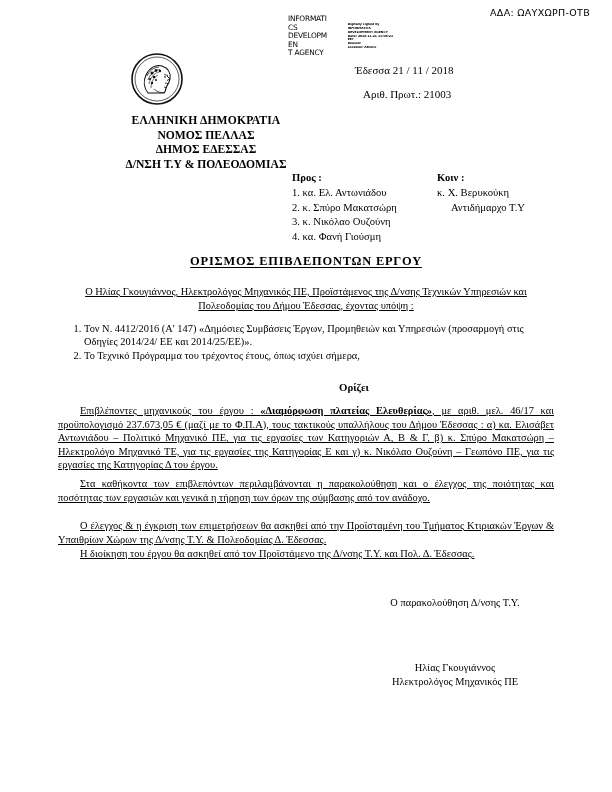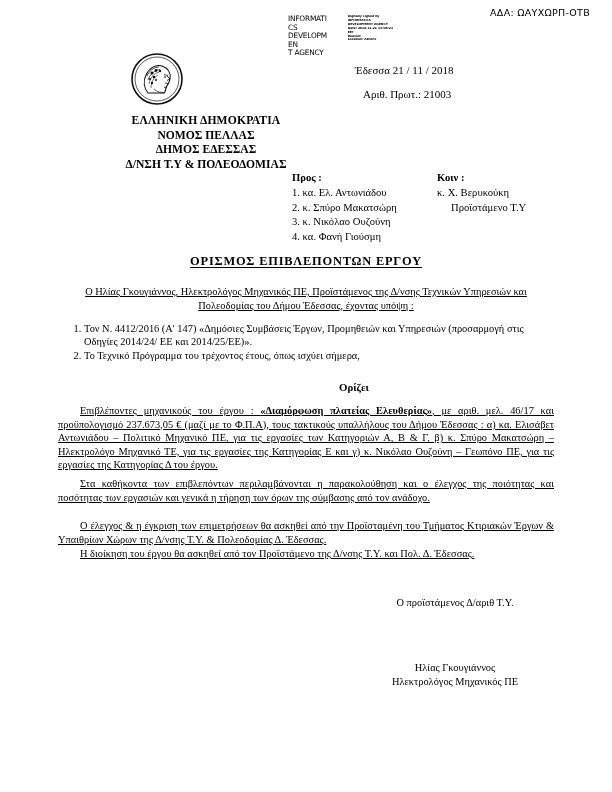--- a/index.html
+++ b/index.html
@@ -36,21 +36,21 @@
   }
 
   
   .sig-stamp {
     position: absolute;
     top: 15px;
     left: 288px;
     width: 105px;
     display: flex;
     gap: 20px;
-    align-items: flex-start;
+    align-items: center;
   }
   .sig-stamp .big {
     font-family: "DejaVu Sans", sans-serif;
     font-size: 7.4px;
     line-height: 8.6px;
     letter-spacing: -0.2px;
     width: 52px;
     word-break: break-all;
   }
   .sig-stamp .small {
@@ -285,21 +285,21 @@
       <ol>
         <li>1. κα. Ελ. Αντωνιάδου</li>
         <li>2. κ. Σπύρο Μακατσώρη</li>
         <li>3. κ. Νικόλαο Ουζούνη</li>
         <li>4. κα. Φανή Γιούσμη</li>
       </ol>
     </div>
     <div class="col-koin">
       <div class="hdr">Κοιν :</div>
       <div>κ. Χ. Βερυκούκη</div>
-      <div class="koin-line2">Προϊστάμενο Τ.Υ</div>
+      <div class="koin-line2">Αντιδήμαρχο Τ.Υ</div>
     </div>
   </div>
 
   <div class="doc-title">
     <span>ΟΡΙΣΜΟΣ ΕΠΙΒΛΕΠΟΝΤΩΝ ΕΡΓΟΥ</span>
   </div>
 
   <div class="body-block intro">
     <p class="noindent">Ο Ηλίας Γκουγιάννος, Ηλεκτρολόγος Μηχανικός ΠΕ, Προϊστάμενος της Δ/νσης Τεχνικών Υπηρεσιών και Πολεοδομίας του Δήμου Έδεσσας, έχοντας υπόψη :</p>
   </div>
@@ -323,21 +323,21 @@
 
   <div class="body-block para-check">
     <p>Ο έλεγχος &amp; η έγκριση των επιμετρήσεων θα ασκηθεί από την Προϊσταμένη του Τμήματος Κτιριακών Έργων &amp; Υπαιθρίων Χώρων της Δ/νσης Τ.Υ. &amp; Πολεοδομίας Δ. Έδεσσας.</p>
   </div>
 
   <div class="body-block para-direction">
     <p>Η διοίκηση του έργου θα ασκηθεί από τον Προϊστάμενο της Δ/νσης Τ.Υ. και Πολ. Δ. Έδεσσας.</p>
   </div>
 
   <div class="sig-title">
-    <div>Ο προϊστάμενος Δ/αριθ Τ.Υ.</div>
+    <div>Ο παρακολούθηση Δ/νσης Τ.Υ.</div>
   </div>
 
   <div class="sig-name">
     <div>Ηλίας Γκουγιάννος</div>
     <div>Ηλεκτρολόγος Μηχανικός ΠΕ</div>
   </div>
 
 </div>
 
 </body></html>

